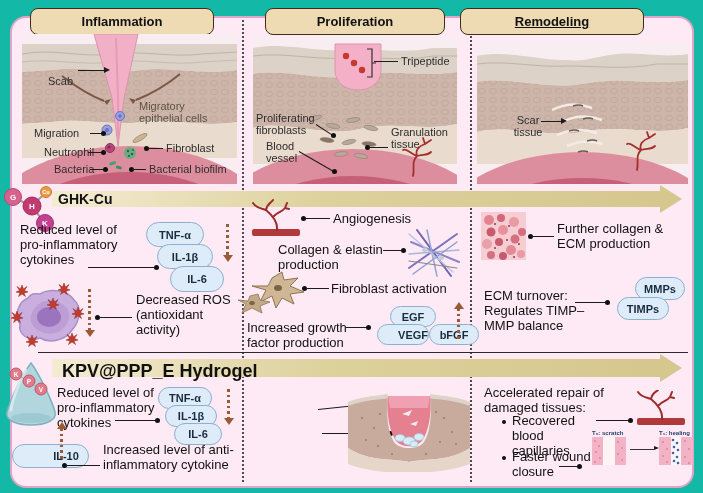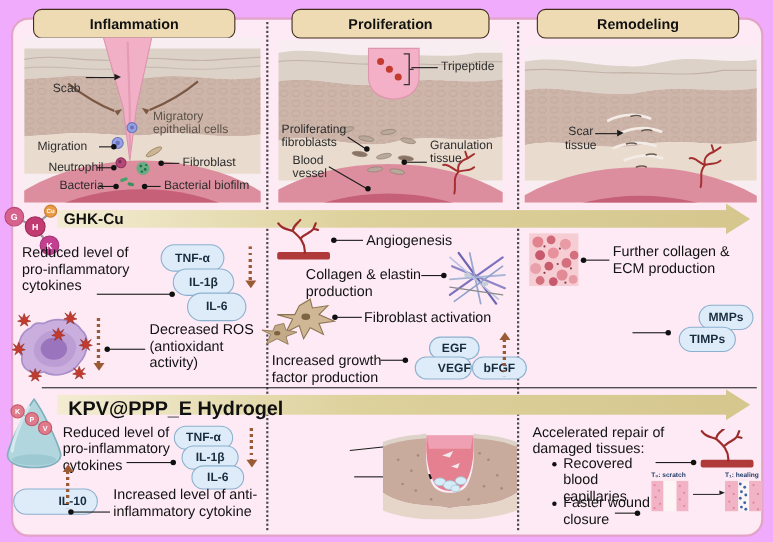--- a/index.html
+++ b/index.html
@@ -1,16 +1,16 @@
 <!DOCTYPE html>
 <html><head>
 <meta charset="utf-8">
 <style>
   html,body{margin:0;padding:0;background:#fff;}
-  .canvas{position:relative;width:703px;height:493px;background:#f0abfc;
+  .canvas{position:relative;width:703px;height:493px;background:#14b8a6;
           font-family:"Liberation Sans",sans-serif;overflow:hidden;}
   .abs{position:absolute;}
   .panel{left:10px;top:16px;width:680px;height:468px;background:#fdeaf4;
          border:2px solid #e2a3c7;border-radius:16px;}
   .divv{width:0;border-left:2px dotted #4a4a4a;}
   .pill{background:#eedbb4;border:1.5px solid #3f2d1a;border-radius:8px;
         display:flex;align-items:center;justify-content:center;
         font-weight:bold;font-size:13px;color:#111;}
   .band{background:linear-gradient(90deg,#f3ecd2,#ddd19c 45%,#d5c78e);}
   .bandhead{width:0;height:0;border-top:14px solid transparent;
@@ -43,21 +43,21 @@
 
   <div class="abs divv" style="left:242px;top:20px;height:462px;"></div>
   <div class="abs divv" style="left:470px;top:20px;height:462px;"></div>
 
   <div class="abs pill" style="left:30px;top:8px;width:182px;height:25px;">
     <span>Inflammation</span>
     </div>
   <div class="abs pill" style="left:265px;top:8px;width:178px;height:25px;">
     <span>Proliferation</span>
     </div>
-  <div class="abs pill" style="left:488px;top:8px;width:182px;height:25px;">
+  <div class="abs pill" style="left:460px;top:8px;width:182px;height:25px;text-decoration:underline;">
     <span>Remodeling</span>
     </div>
 
   <svg class="abs" style="left:22px;top:34px;" width="215" height="150" viewBox="0 0 215 150">
     <defs>
       <pattern id="t1" width="11" height="9" patternUnits="userSpaceOnUse">
         <ellipse cx="5" cy="4" rx="3.6" ry="2.6" fill="none" stroke="#b79a8c" stroke-width="0.8"></ellipse>
       </pattern>
     </defs>
     <rect width="215" height="150" fill="#f8eef2"></rect>
@@ -316,20 +316,23 @@
       <circle cx="28" cy="14" r="1" fill="#8a3a48"></circle>
     <circle cx="38" cy="32" r="1" fill="#8a3a48"></circle>
       <circle cx="14" cy="36" r="1" fill="#8a3a48"></circle>
     <circle cx="26" cy="28" r="1" fill="#8a3a48"></circle>
       <circle cx="33" cy="45" r="1" fill="#8a3a48"></circle>
   </svg>
   <div class="abs ld" style="left:528px;top:233.5px;"></div>
   <div class="abs lead" style="left:532px;top:236px;width:22px;"></div>
   <div class="abs txt" style="left:557px;top:221px;width:135px;">Further collagen &amp;
 ECM production</div>
+  <div class="abs txt" style="left:484px;top:288px;width:110px;">ECM turnover:
+Regulates TIMP–
+MMP balance</div>
   <div class="abs lead" style="left:575px;top:302px;width:32px;"></div>
   <div class="abs ld" style="left:605px;top:299.5px;"></div>
   <div class="abs bub" style="left:635px;top:277px;width:48px;height:21px;">
       <span>MMPs</span>
     </div>
   <div class="abs bub" style="left:617px;top:297px;width:50px;height:21px;">
       <span>TIMPs</span>
     </div>
 
   <div class="abs secline" style="left:38px;top:352px;width:650px;"></div>

